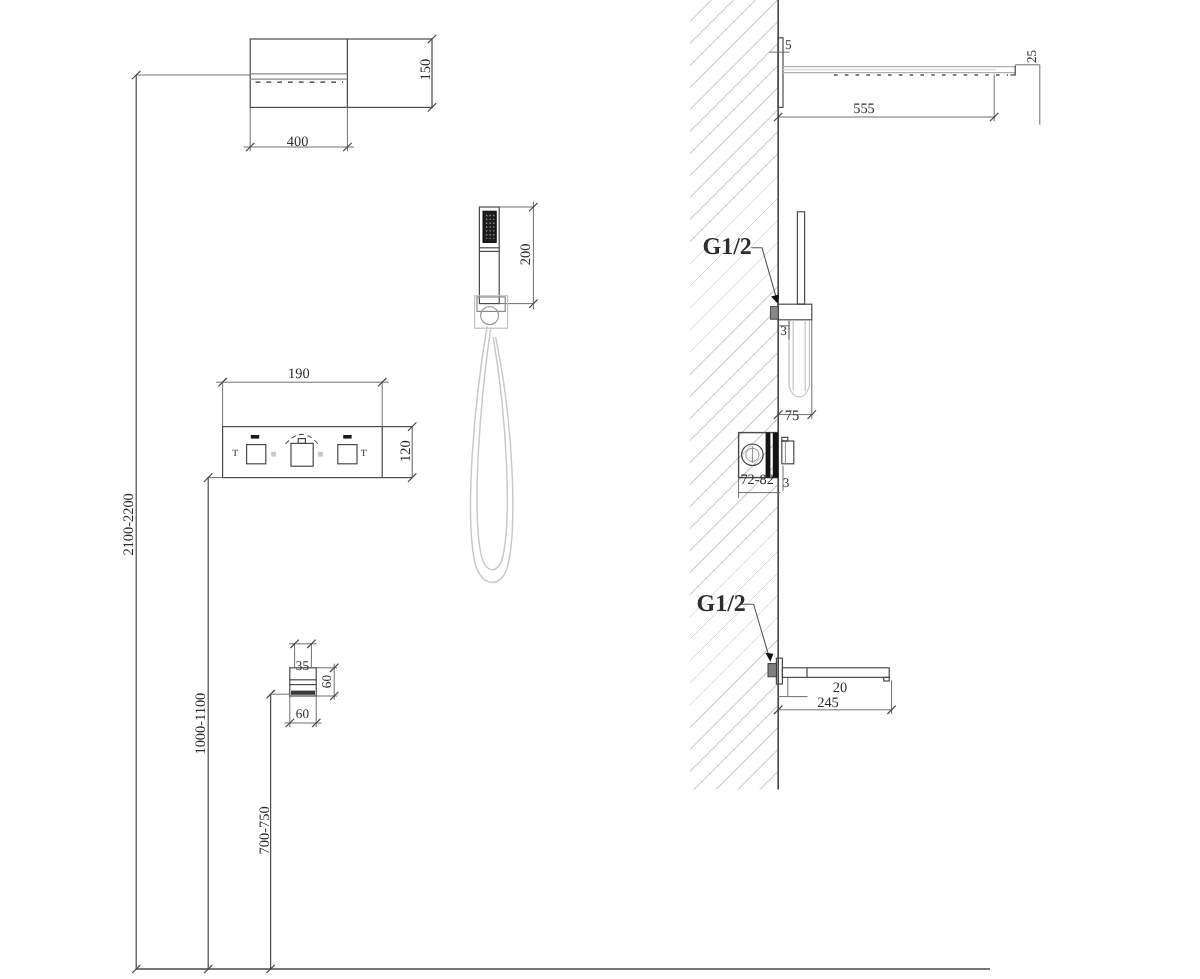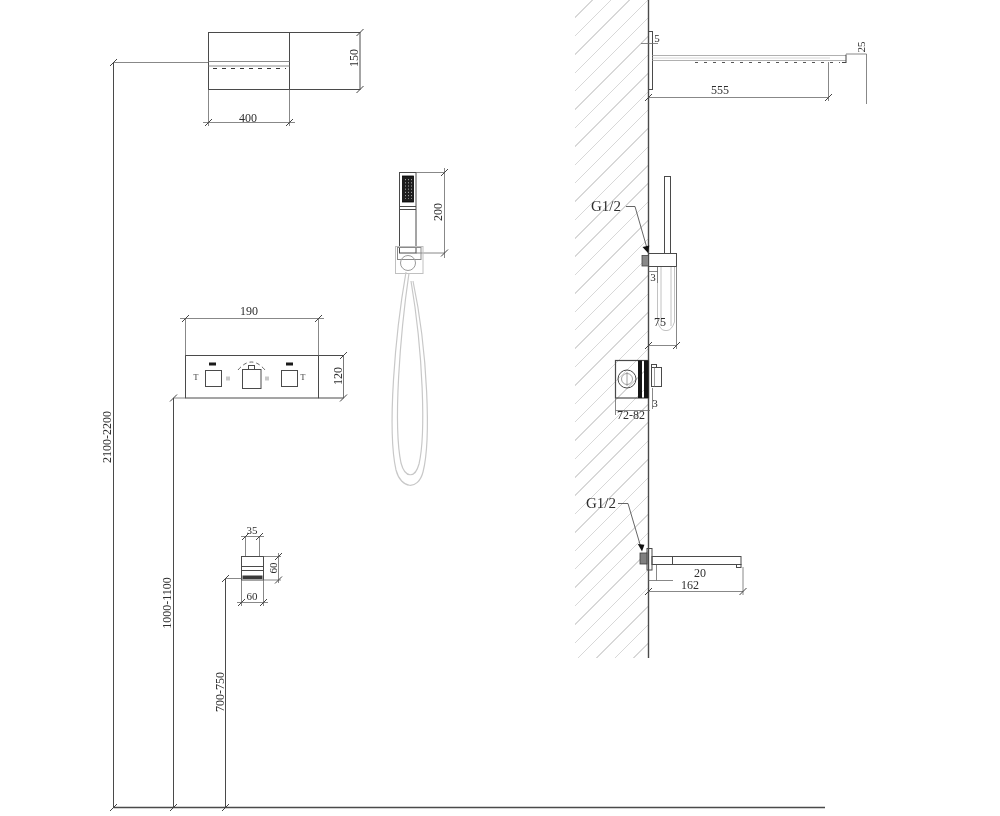--- a/index.html
+++ b/index.html
@@ -11,21 +11,21 @@
     position:absolute; left:575px; top:0; width:73px; height:658px;
     background: repeating-linear-gradient(135deg, rgba(0,0,0,0) 0 12px, #d8d8d8 12px 13px);
   }
   svg.linework { position:absolute; left:0; top:0; }
   .lbl {
     position:absolute; color:#2e2e2e; white-space:nowrap; line-height:1;
     font-family:"Liberation Serif","DejaVu Serif",serif;
   }
   .c { transform: translate(-50%,-50%); }
   .r { transform: translate(-50%,-50%) rotate(-90deg); }
-  .s12 { font-size:12px; } .s11 { font-size:11px; } .s15 { font-size:15px; } .s8 { font-size:8px; }
+  .s12 { font-size:12px; } .s11 { font-size:11px; } .s15 { font-size:20px;font-weight:bold; } .s8 { font-size:8px; }
 </style>
 </head>
 <body>
 
 <div class="canvas">
 
   <div class="wall-hatch"></div>
 
   <svg class="linework" width="1000" height="816" viewBox="0 0 1000 816">
 
@@ -222,33 +222,33 @@
         <line x1="222" y1="811" x2="229" y2="804"></line>
     </g>
   </svg>
 
   <div>
     <span class="lbl c s12" style="left:248px;top:118px">400</span>
     <span class="lbl r s12" style="left:354px;top:58px">150</span>
     <span class="lbl r s12" style="left:438px;top:212px">200</span>
     <span class="lbl c s12" style="left:249px;top:311px">190</span>
     <span class="lbl r s12" style="left:338px;top:376px">120</span>
-    <span class="lbl c s11" style="left:252px;top:530px">35</span>
+    <span class="lbl c s11" style="left:252px;top:556px">35</span>
     <span class="lbl r s11" style="left:273px;top:568px">60</span>
     <span class="lbl c s11" style="left:252px;top:596px">60</span>
     <span class="lbl r s12" style="left:107px;top:437px">2100-2200</span>
     <span class="lbl r s12" style="left:167px;top:603px">1000-1100</span>
     <span class="lbl r s12" style="left:220px;top:692px">700-750</span>
     <span class="lbl c s11" style="left:657px;top:38px">5</span>
     <span class="lbl c s12" style="left:720px;top:90px">555</span>
     <span class="lbl r s11" style="left:861px;top:47px">25</span>
     <span class="lbl c s15" style="left:606px;top:206px">G1/2</span>
     <span class="lbl c s11" style="left:653px;top:277px">3</span>
-    <span class="lbl c s12" style="left:660px;top:322px">75</span>
+    <span class="lbl c s12" style="left:660px;top:346px">75</span>
     <span class="lbl c s11" style="left:655px;top:403px">3</span>
-    <span class="lbl c s12" style="left:631px;top:415px">72-82</span>
+    <span class="lbl c s12" style="left:631px;top:399px">72-82</span>
     <span class="lbl c s15" style="left:601px;top:503px">G1/2</span>
     <span class="lbl c s12" style="left:700px;top:573px">20</span>
-    <span class="lbl c s12" style="left:690px;top:585px">162</span>
+    <span class="lbl c s12" style="left:690px;top:585px">245</span>
     <span class="lbl c s8" style="left:196px;top:378px">T</span>
     <span class="lbl c s8" style="left:303px;top:378px">T</span>
   </div>
 </div>
 
 </body></html>

